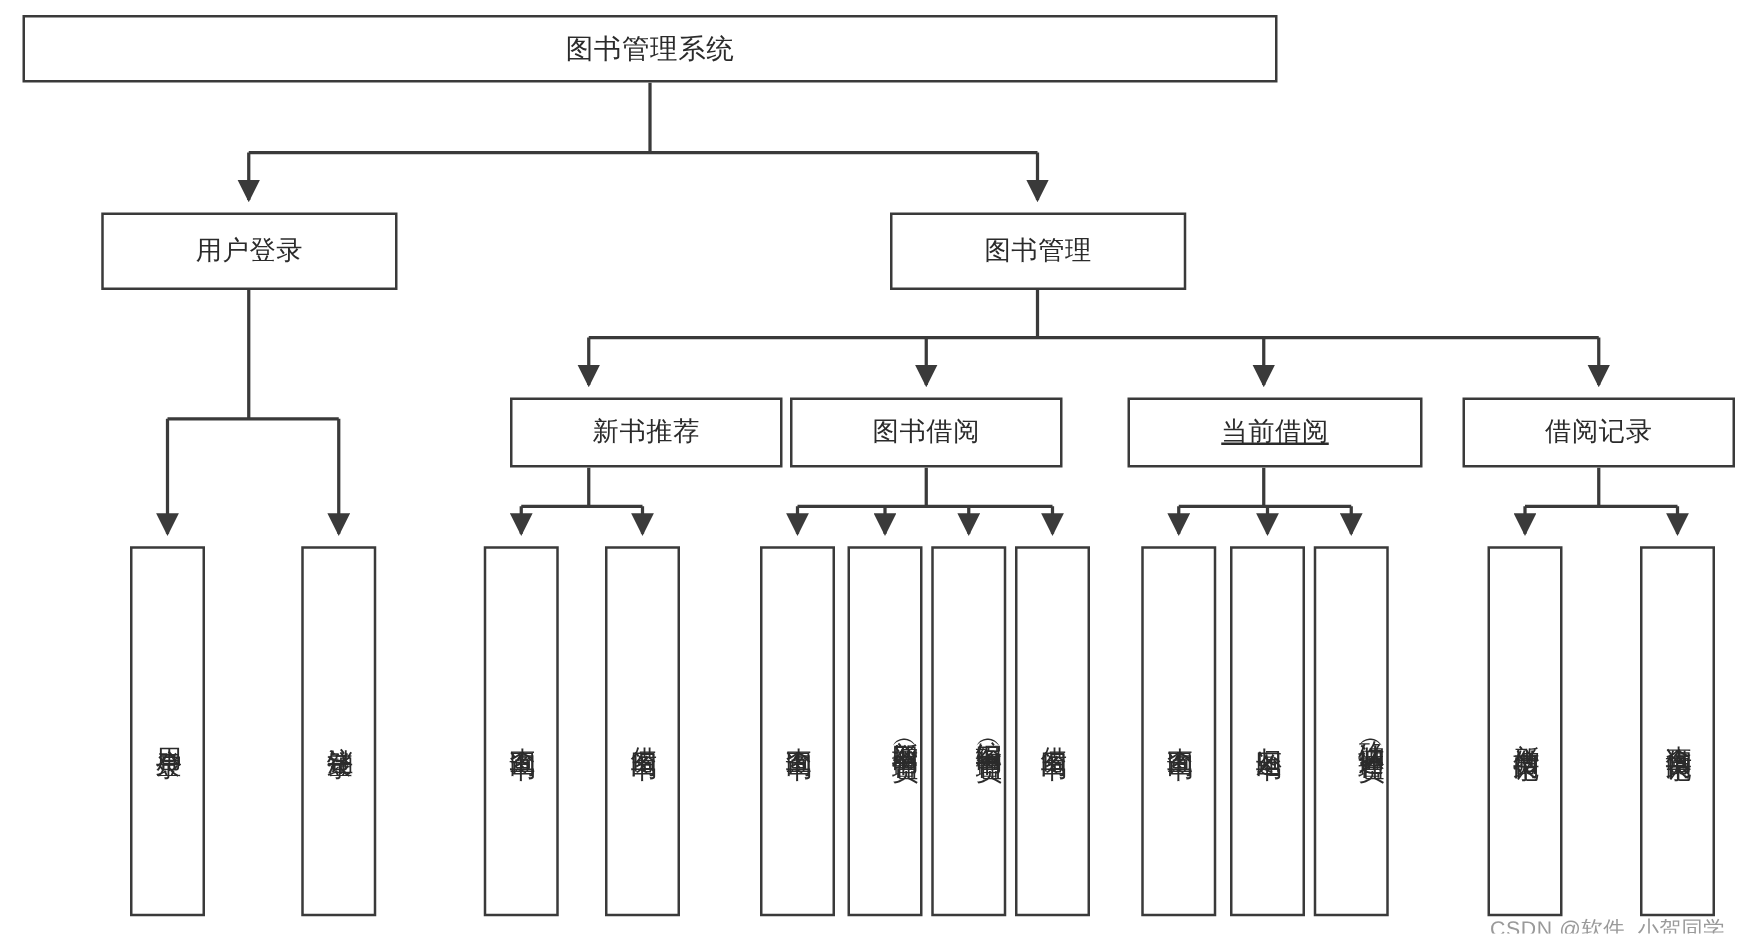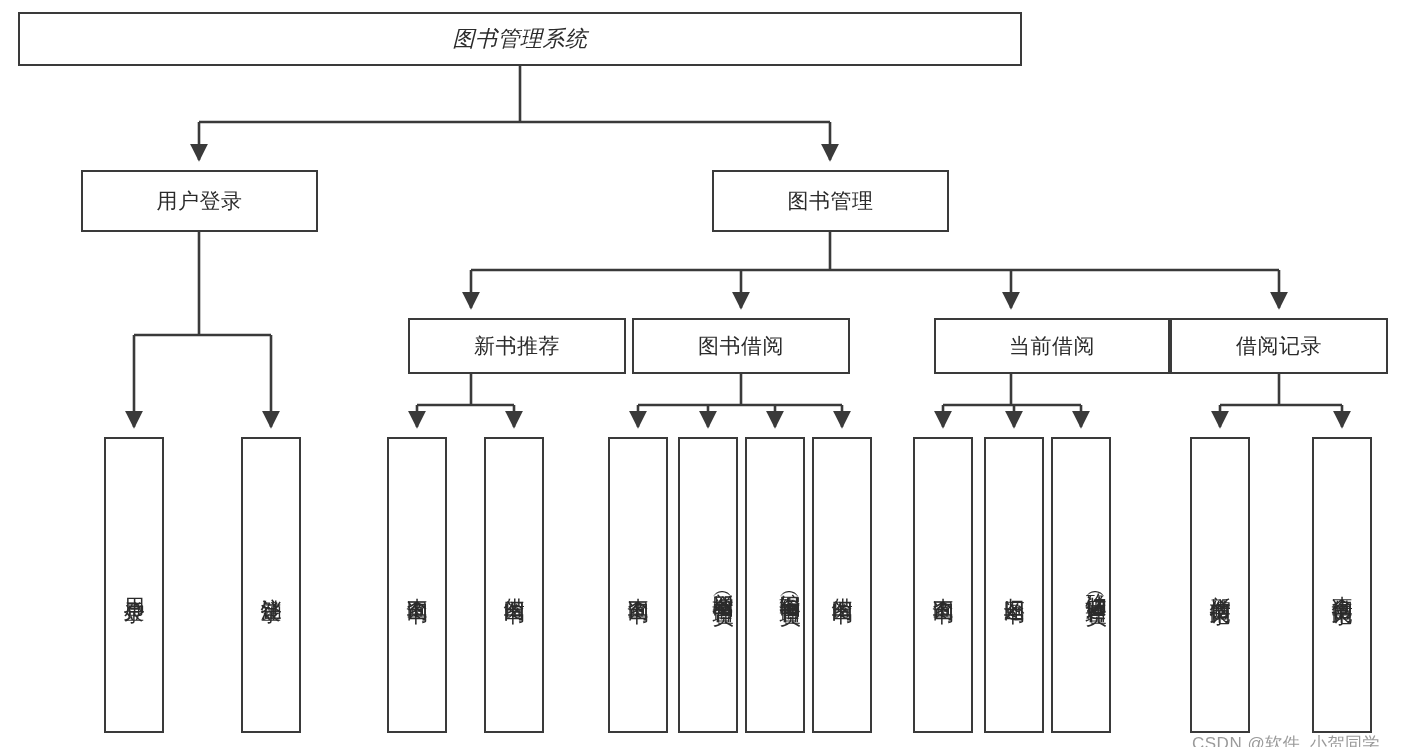--- a/index.html
+++ b/index.html
@@ -117,38 +117,38 @@
       <path d="M 1014 405 L 1014 427" marker-end="url(#arrow)"></path>
       <path d="M 1081 405 L 1081 427" marker-end="url(#arrow)"></path>
 
       <path d="M 1279 374 L 1279 405"></path>
       <path d="M 1220 405 L 1342 405"></path>
       <path d="M 1220 405 L 1220 427" marker-end="url(#arrow)"></path>
       <path d="M 1342 405 L 1342 427" marker-end="url(#arrow)"></path>
     </g>
   </svg>
 
-  <div class="node node-h node-root" style="left:18px; top:12px; width:1004px; height:54px;font-style:italic;">
+  <div class="node node-h node-root" style="left:18px; top:12px; width:1004px; height:54px;">
     <span>图书管理系统</span>
   </div>
 
   <div class="node node-h" style="left:81px; top:170px; width:237px; height:62px;">
     <span>用户登录</span>
   </div>
   <div class="node node-h" style="left:712px; top:170px; width:237px; height:62px;">
     <span>图书管理</span>
   </div>
 
   <div class="node node-h" style="left:362px; top:318px; width:218px; height:56px;margin-left:46px;">
     <span>新书推荐</span>
   </div>
   <div class="node node-h" style="left:632px; top:318px; width:218px; height:56px;align-items:center;">
     <span>图书借阅</span>
   </div>
-  <div class="node node-h" style="left:934px; top:318px; width:236px; height:56px;">
+  <div class="node node-h" style="left:902px; top:318px; width:236px; height:56px;text-decoration:underline;">
     <span>当前借阅</span>
   </div>
   <div class="node node-h" style="left:1170px; top:318px; width:218px; height:56px;">
     <span>借阅记录</span>
   </div>
 
   <div class="node node-v" style="left:104px; top:437px; width:60px; height:296px; justify-content:center; align-items:center;">
     <span>用户登录</span>
   </div>
   <div class="node node-v" style="left:241px; top:437px; width:60px; height:296px; justify-content:center; align-items:center;">

